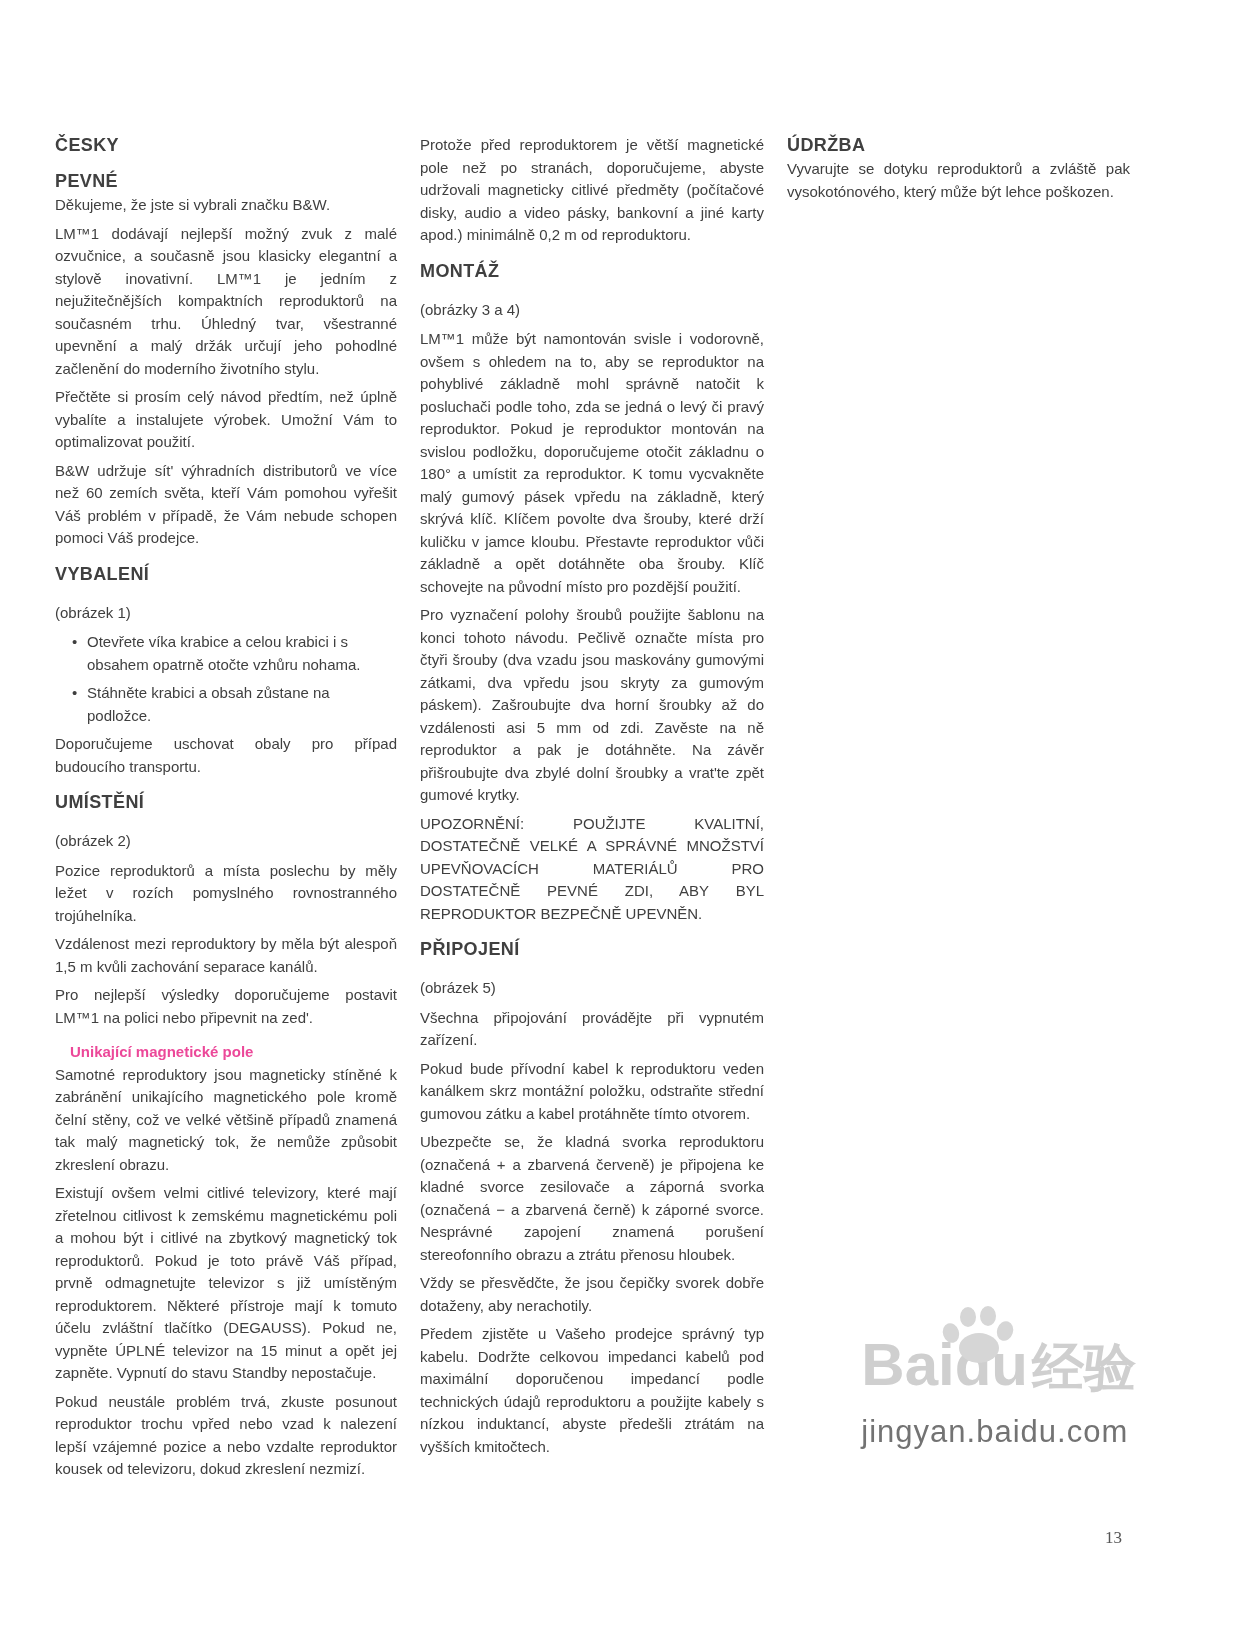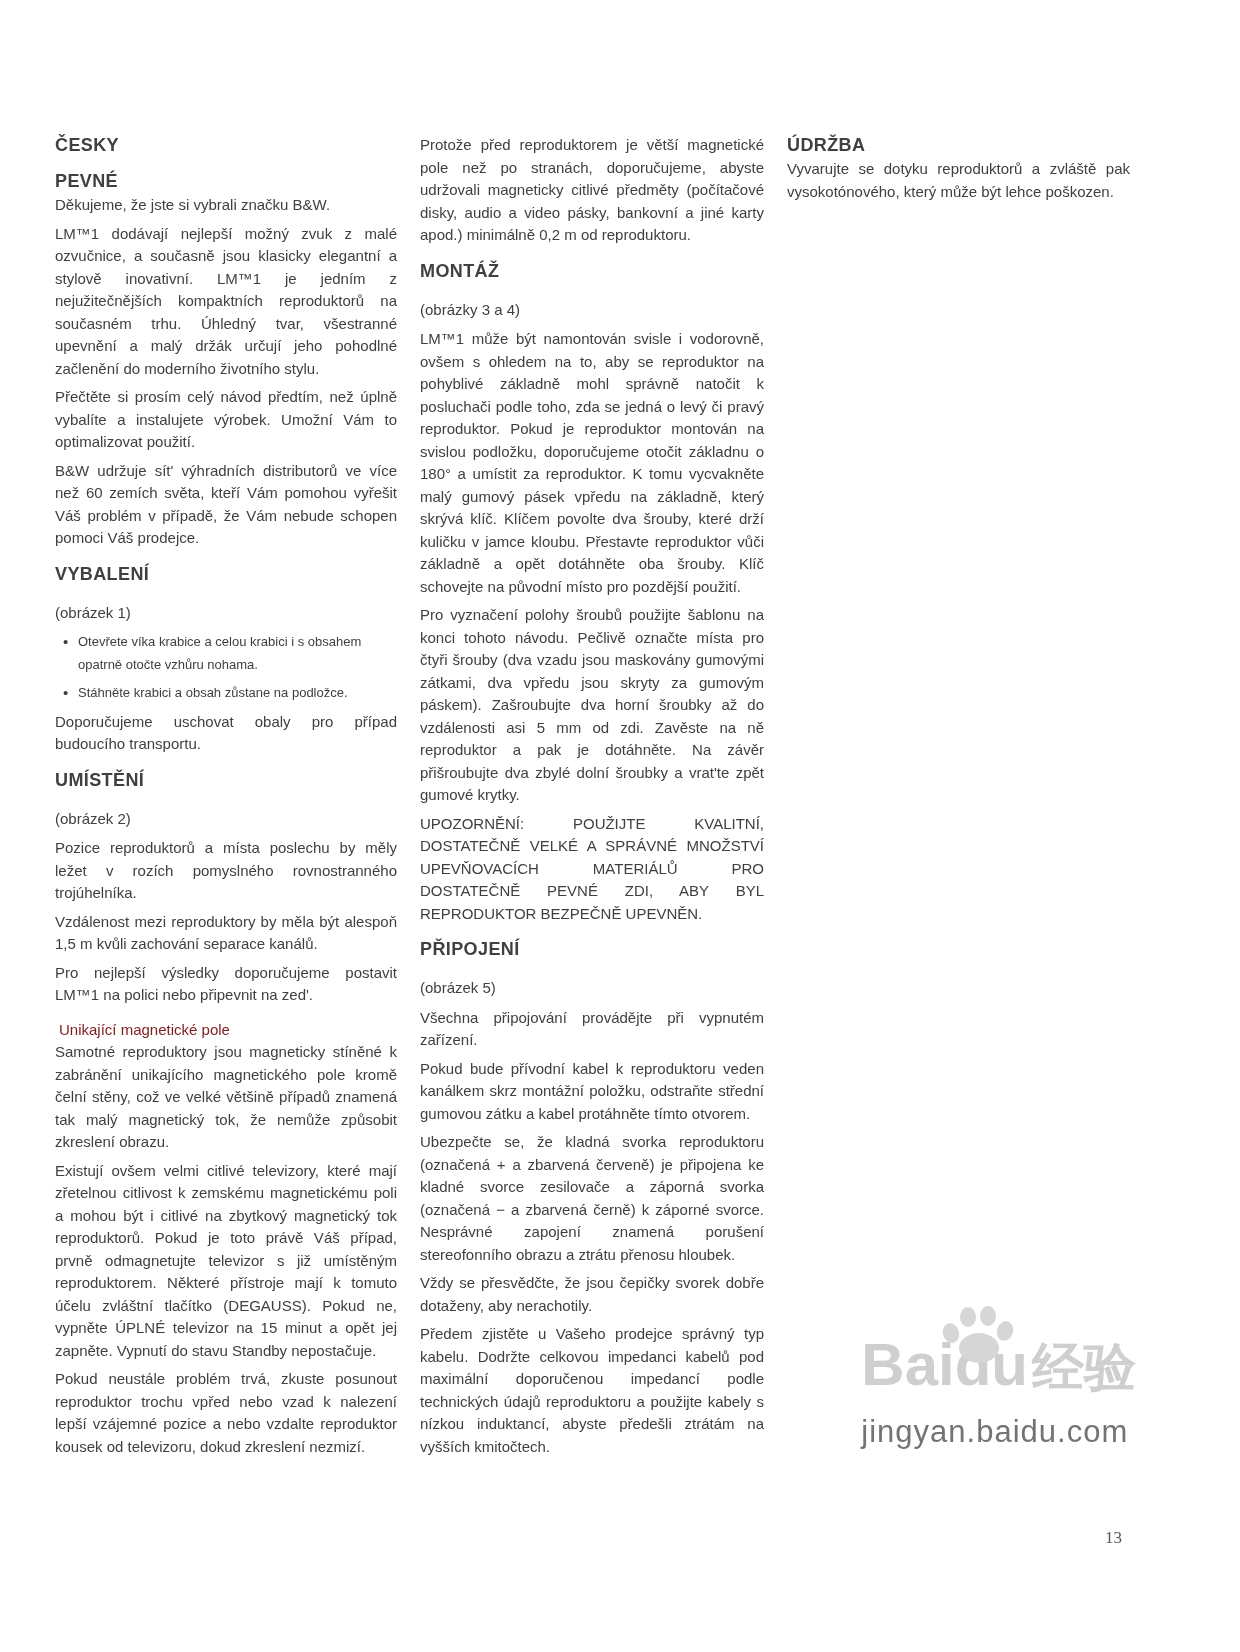--- a/index.html
+++ b/index.html
@@ -26,23 +26,23 @@
   .heading{
     font-size:18px;
     font-weight:bold;
     color:#404040;
     letter-spacing:.4px;
     margin:13px 0 1px;
     line-height:23px;
   }
   .subheading{
     font-size:15px;
-    font-weight:normal;
-    color:#7f1d1d;
-    margin:12px 4px 0;
+    font-weight:bold;
+    color:#ec4899;
+    margin:12px 15px 0;
     line-height:22.5px;
   }
   .caption{
     font-size:15px;
     line-height:22.5px;
     margin:16px 0 7px;
   }
   .para{
     font-size:15px;
     line-height:22.5px;
@@ -50,23 +50,23 @@
     margin:0 0 6px;
   }
   .bullets{
     list-style:none;
     margin:0 0 6px;
     padding:0;
   }
   .bullets li{
     position:relative;
     padding-left:15px;
-    font-size:13px;
+    font-size:15px;
     line-height:22.5px;
-    margin:0 8px 6px;
+    margin:0 17px 6px;
   }
   .bullets li::before{
     content:"\2022";
     position:absolute;
     left:0;top:0;
     font-size:15px;
   }
 
   .watermark{
     position:absolute;

